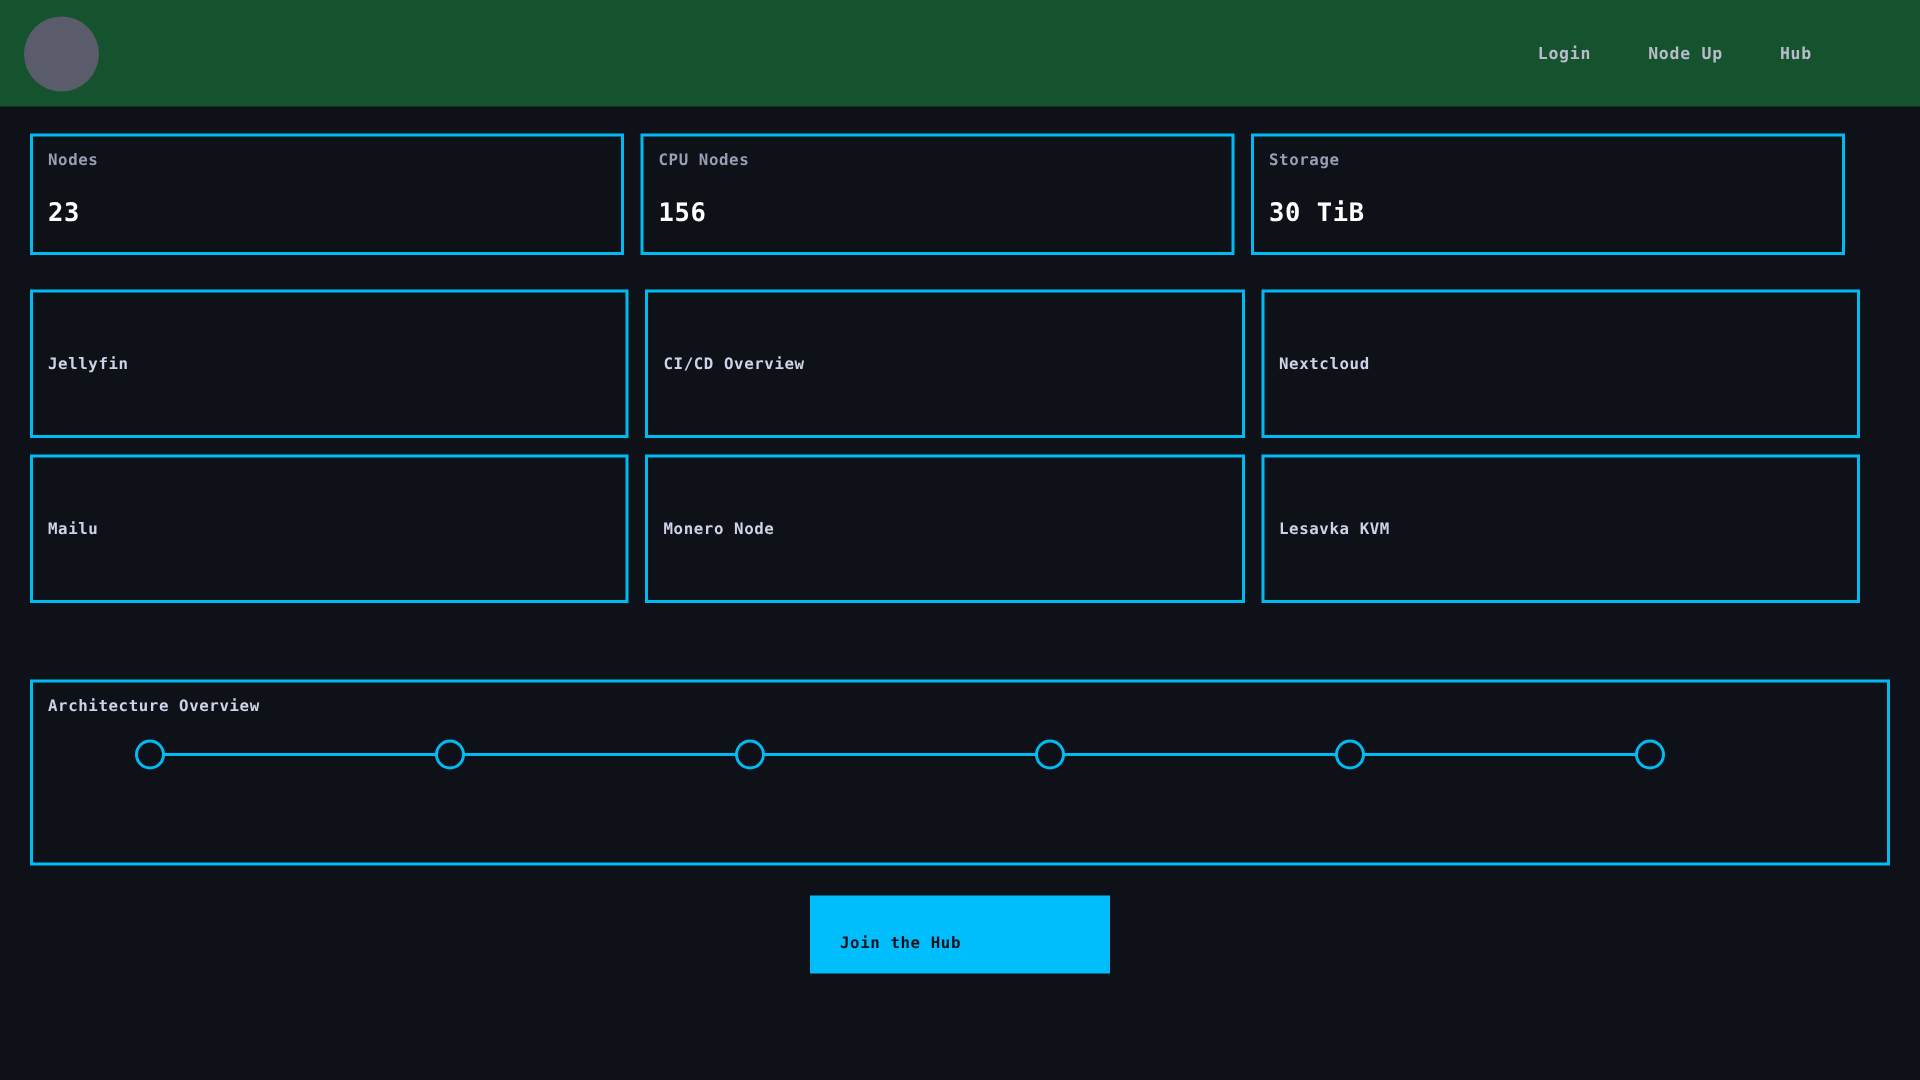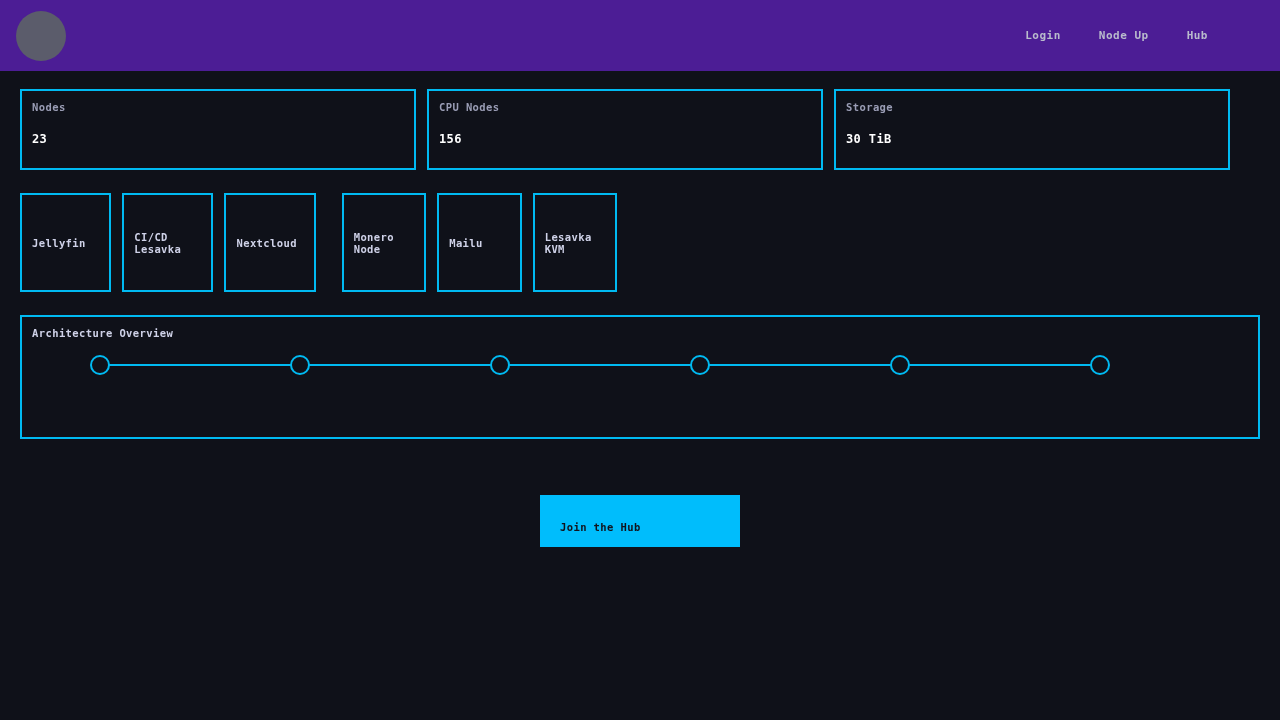--- a/index.html
+++ b/index.html
@@ -12,21 +12,21 @@
 
   body {
     background: #0f1119;
     font-family: "DejaVu Sans Mono", "Liberation Mono", monospace;
     color: #c9cbe0;
   }
 
   
   .header {
     height: 71px;
-    background: #4c1d95;
+    background: #14532d;
     display: flex;
     align-items: center;
     justify-content: space-between;
     padding: 0 24px 0 16px;
   }
 
   .avatar {
     width: 50px;
     height: 50px;
     border-radius: 50%;
@@ -70,32 +70,32 @@
 
   .stat-label {
     font-size: 10.5px;
     font-weight: bold;
     color: #9a9db5;
     letter-spacing: 0.4px;
   }
 
   .stat-value {
     margin-top: 19px;
-    font-size: 12px;
+    font-size: 17px;
     font-weight: bold;
     color: #ffffff;
     letter-spacing: 0.4px;
   }
 
   
   .services {
     padding: 23px 40px 0 20px;
     display: flex;
-    flex-direction: row;
-    gap: 26px;
+    flex-direction: column;
+    gap: 11px;
   }
 
   .services-row {
     display: flex;
     gap: 11px;
   }
 
   .service-card {
     flex: 1;
     height: 99px;
@@ -113,20 +113,21 @@
 
   
   .arch-wrap {
     padding: 23px 20px 0 20px;
   }
 
   .arch-panel {
     height: 124px;
     padding: 10px;
     position: relative;
+    margin-top: 28px;
   }
 
   .arch-title {
     font-size: 10.5px;
     font-weight: bold;
     color: #cfd2e8;
     letter-spacing: 0.4px;
   }
 
   .arch-diagram {
@@ -150,21 +151,20 @@
     background: #00bdfc;
     border: none;
     color: #11131c;
     font-family: "DejaVu Sans Mono", "Liberation Mono", monospace;
     font-size: 10.5px;
     font-weight: bold;
     letter-spacing: 0.4px;
     text-align: left;
     padding: 12px 0 0 20px;
     cursor: pointer;
-    margin-top: 36px;
   }
 </style>
 </head>
 <body>
 
 <div class="header">
   <div class="avatar"></div>
   <nav class="nav">
     <a class="nav-link">Login</a>
     <a class="nav-link">Node Up</a>
@@ -186,32 +186,32 @@
     <div class="stat-value">30 TiB</div>
   </div>
 </div>
 
 <div class="services">
   <div class="services-row">
     <div class="panel service-card">
       <span class="service-name">Jellyfin</span>
     </div>
     <div class="panel service-card">
-      <span class="service-name">CI/CD Lesavka</span>
+      <span class="service-name">CI/CD Overview</span>
     </div>
     <div class="panel service-card">
       <span class="service-name">Nextcloud</span>
     </div>
   </div>
   <div class="services-row">
     <div class="panel service-card">
+      <span class="service-name">Mailu</span>
+    </div>
+    <div class="panel service-card">
       <span class="service-name">Monero Node</span>
-    </div>
-    <div class="panel service-card">
-      <span class="service-name">Mailu</span>
     </div>
     <div class="panel service-card">
       <span class="service-name">Lesavka KVM</span>
     </div>
   </div>
 </div>
 
 <div class="arch-wrap">
   <div class="panel arch-panel">
     <div class="arch-title">Architecture Overview</div>

